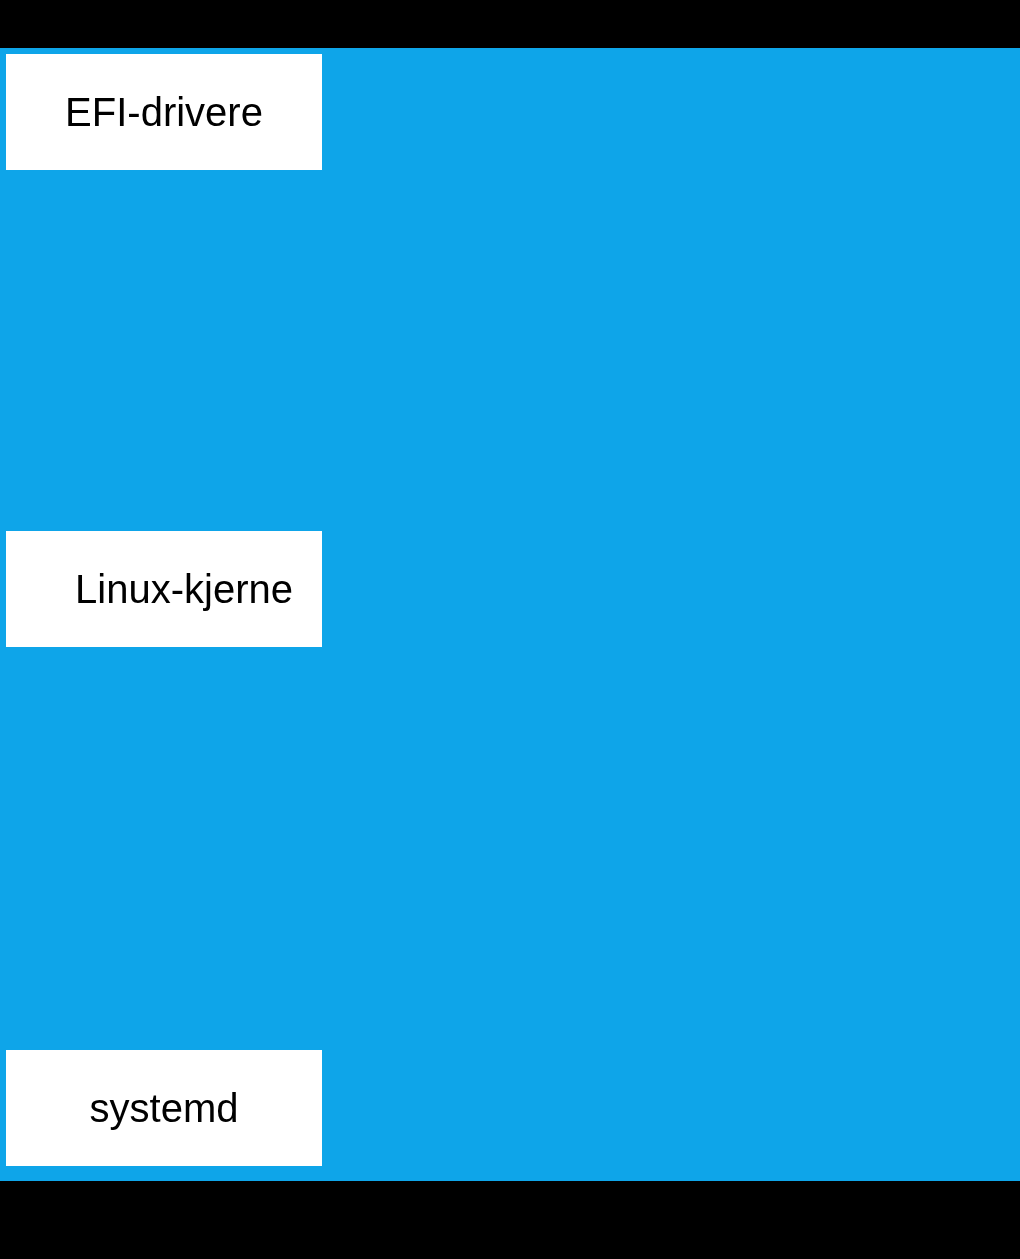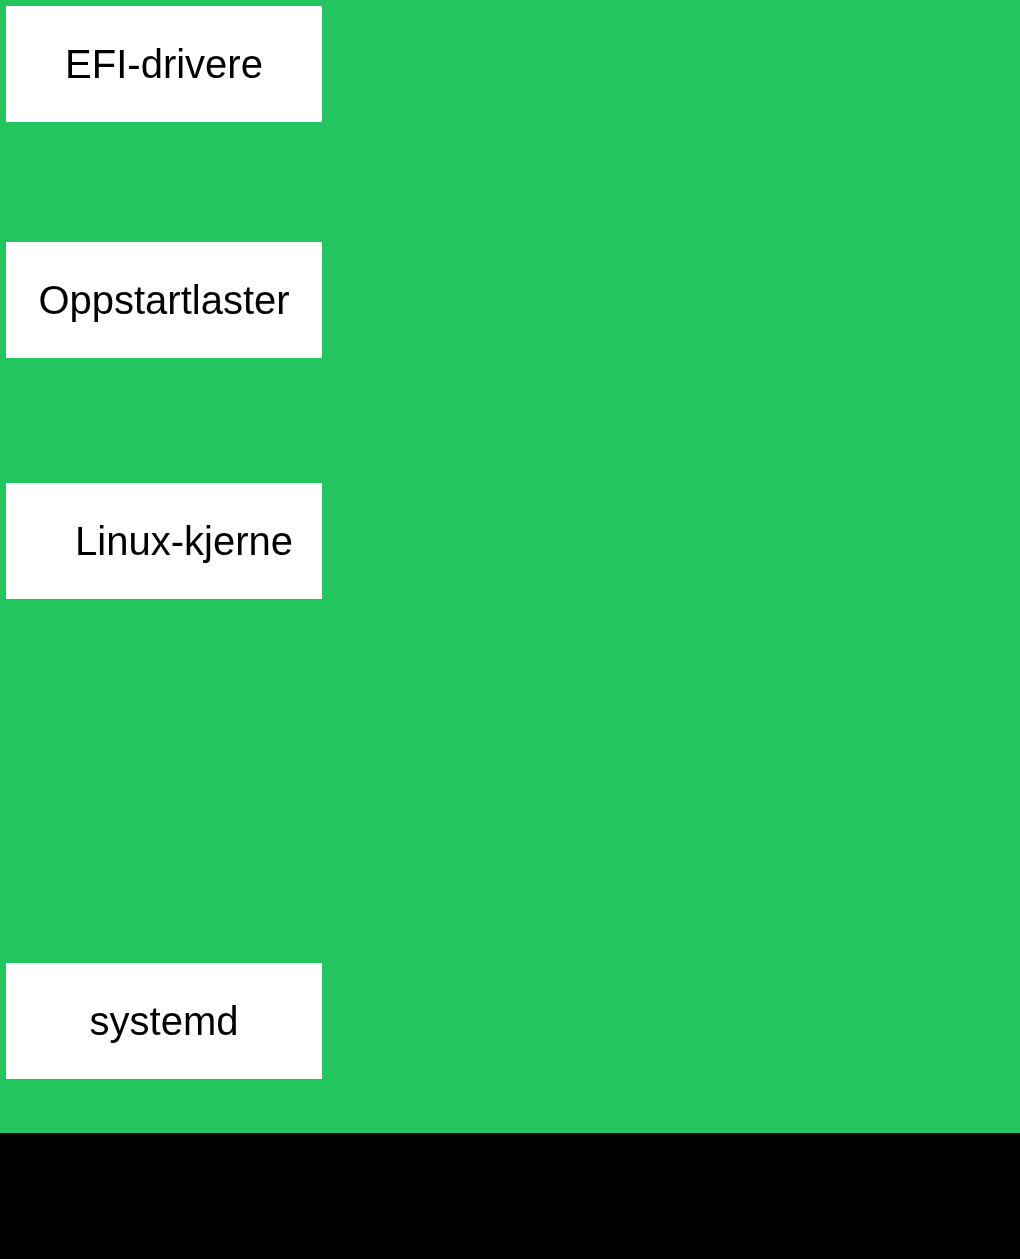--- a/index.html
+++ b/index.html
@@ -11,21 +11,22 @@
   body {
     width: 1020px;
     height: 1259px;
     overflow: hidden;
     font-family: "Liberation Sans", "DejaVu Sans", sans-serif;
   }
   #diagram-canvas {
     position: relative;
     width: 1020px;
     height: 1133px;
-    background: #22c55e;
+    background: #0ea5e9;
+    margin-top: 48px;
   }
   .stage-box {
     position: absolute;
     left: 6px;
     width: 316px;
     height: 116px;
     background: #ffffff;
     color: #000000;
     display: flex;
     align-items: center;
@@ -41,34 +42,31 @@
     color: #000000;
     letter-spacing: 0px;
     white-space: nowrap;
     text-align: center;
   }
   
   #stage-box-0 { top: 6px; }
   #stage-box-1 { top: 242px; }
   #stage-box-2 { top: 483px; padding-left: 40px; }
   #stage-box-3 { top: 723px; }
-  #stage-box-4 { top: 963px; }
+  #stage-box-4 { top: 1002px; }
 </style>
 </head>
 <body>
 
 <div id="diagram-canvas">
 
   <div class="stage-box" id="stage-box-0">
     <span class="stage-label">EFI-drivere</span>
   </div>
 
-  <div class="stage-box" id="stage-box-1">
-    <span class="stage-label">Oppstartlaster</span>
-  </div>
 
   <div class="stage-box" id="stage-box-2">
     <span class="stage-label">Linux-kjerne</span>
   </div>
 
 
   <div class="stage-box" id="stage-box-4">
     <span class="stage-label">systemd</span>
   </div>
 

